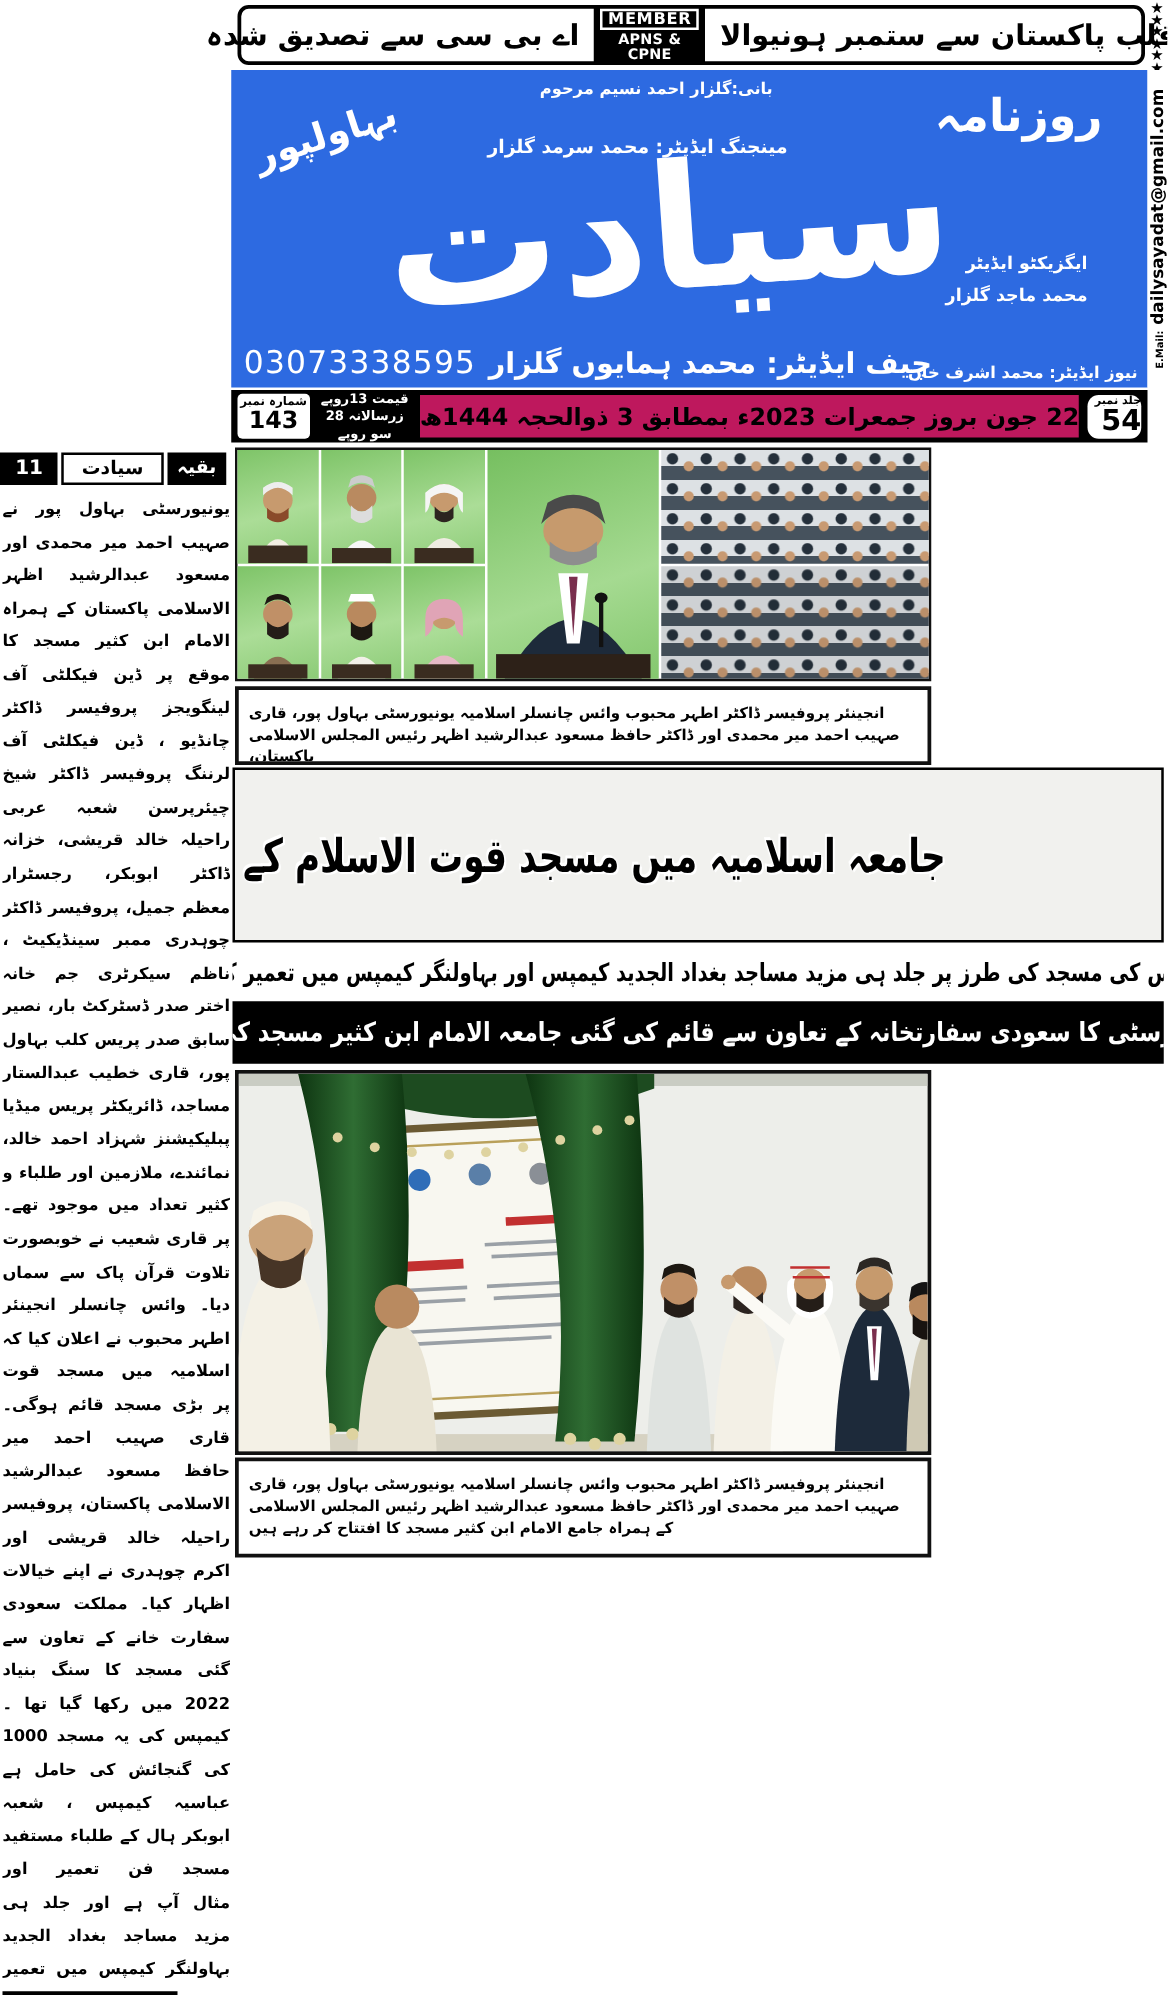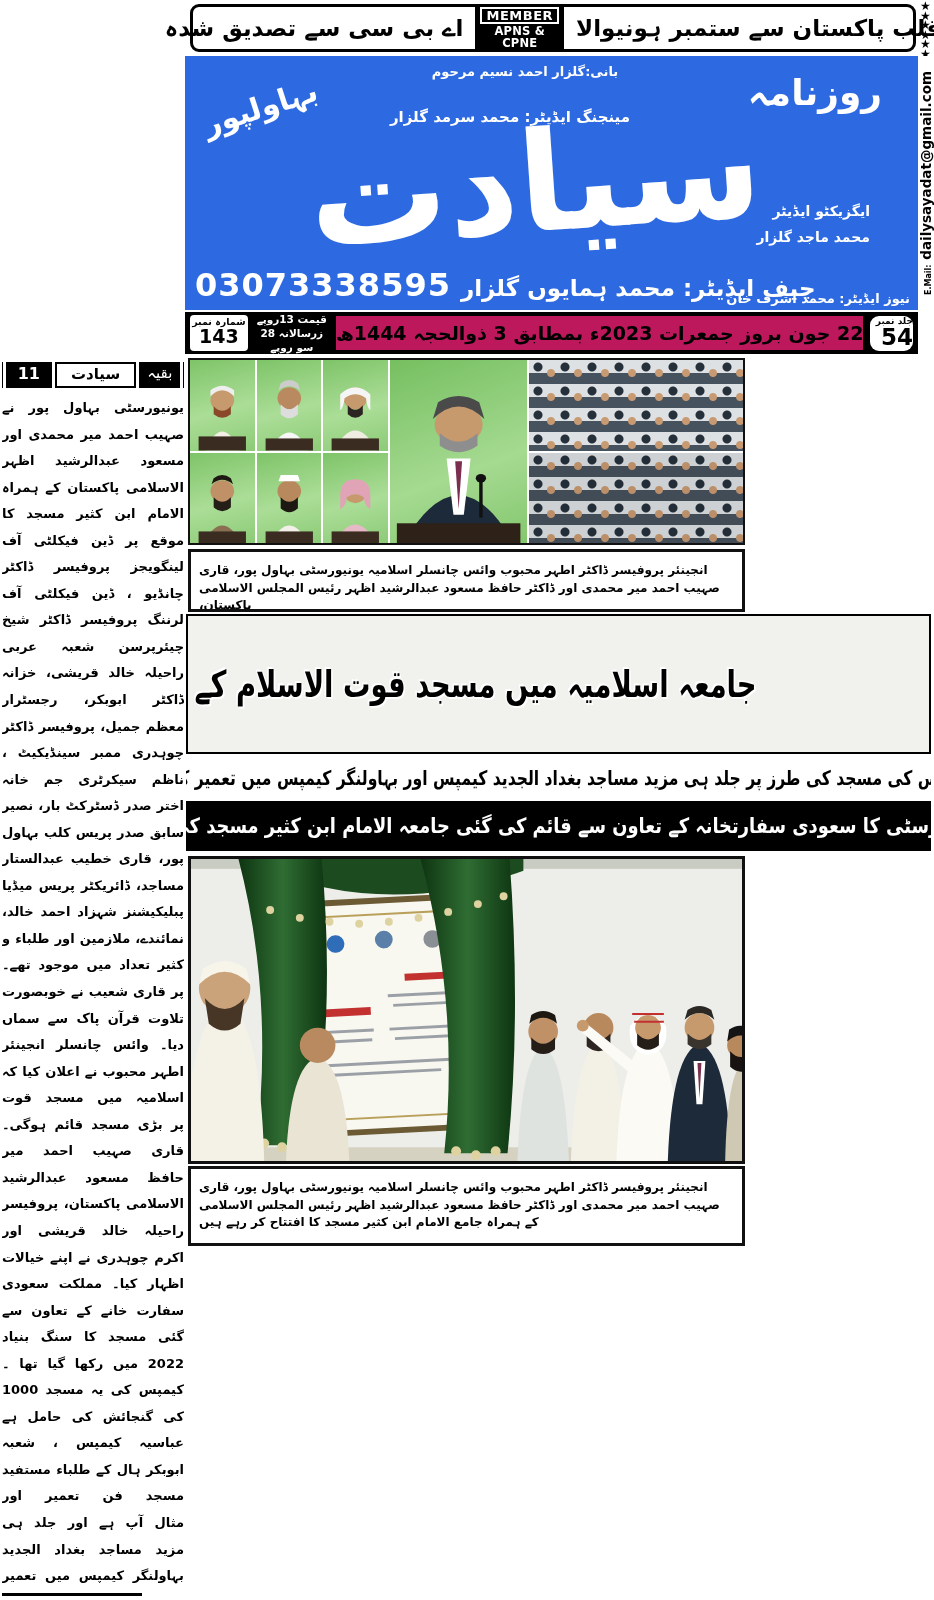--- a/index.html
+++ b/index.html
@@ -18,21 +18,21 @@
   .masthead{position:absolute;left:185px;top:56px;width:733px;height:254px;background:#2d6ae1;overflow:hidden;}
   .mh-city{position:absolute;left:16px;top:34px;color:#fff;font-size:30px;font-weight:700;transform:rotate(-18deg);}
   .mh-founder{position:absolute;left:230px;top:8px;width:220px;text-align:center;color:#fff;font-size:13px;font-weight:700;}
   .mh-managing{position:absolute;left:200px;top:52px;width:250px;text-align:center;color:#fff;font-size:15px;font-weight:700;}
   .mh-daily{position:absolute;right:36px;top:16px;color:#fff;font-size:36px;font-weight:700;}
   .mh-title{position:absolute;left:30px;top:0;width:640px;height:254px;display:flex;align-items:center;justify-content:center;
             color:#fff;font-size:138px;font-weight:700;transform:rotate(-4deg);pointer-events:none;}
   .mh-exec{position:absolute;right:48px;top:142px;color:#fff;font-size:14px;font-weight:700;text-align:right;line-height:26px;}
   .mh-chief{position:absolute;left:10px;bottom:6px;display:flex;direction:rtl;align-items:baseline;gap:10px;color:#fff;}
   .mh-chief .ce{font-size:23px;font-weight:700;}
-  .mh-chief .ph{font-size:32px;font-weight:700;letter-spacing:1px;}
+  .mh-chief .ph{font-size:25px;font-weight:400;letter-spacing:1px;}
   .mh-news{position:absolute;right:8px;bottom:4px;color:#fff;font-size:13px;font-weight:700;margin-top:40px;}
   .email-strip{position:absolute;left:918px;top:56px;width:16px;height:254px;background:#fff;}
   .email-inner{position:absolute;left:918px;top:310px;width:254px;transform:rotate(-90deg);transform-origin:0 0;
                font-size:13.5px;font-weight:700;white-space:nowrap;text-align:center;}
   .email-inner .elabel{font-size:8px;font-weight:700;}
   
   .dateline{position:absolute;left:185px;top:312px;width:733px;height:42px;background:#000;box-sizing:border-box;
             display:flex;direction:rtl;align-items:center;gap:7px;padding:0 5px;}
   .dl-vol{background:#fff;border-radius:9px;width:62px;height:34px;text-align:right;line-height:1;padding-top:1px;}
   .dl-vol .lab{font-size:9px;font-weight:700;}
@@ -40,21 +40,21 @@
   .dl-date{background:#be185d;flex:1;height:34px;display:flex;align-items:center;justify-content:center;
            font-size:19px;font-weight:700;white-space:nowrap;}
   .dl-price{color:#fff;width:108px;text-align:center;font-size:10.5px;font-weight:700;line-height:14px;direction:rtl;}
   .dl-issue{background:#fff;border-radius:4px;width:84px;height:34px;text-align:center;line-height:1;padding-top:2px;}
   .dl-issue .lab{font-size:9.5px;font-weight:700;}
   .dl-issue .num{font-size:19px;font-weight:700;}
   
   .leftcol{position:absolute;left:2px;top:362px;width:182px;}
   .lc-head{display:flex;direction:rtl;align-items:stretch;height:26px;gap:3px;}
   .lc-bar{width:5px;background:#000;}
-  .lc-baqia{background:#000;color:#fff;font-size:15px;font-weight:400;padding:2px 8px 0;}
+  .lc-baqia{background:#000;color:#fff;font-size:15px;font-weight:700;padding:2px 8px 0;}
   .lc-say{background:#fff;border:2px solid #000;color:#000;font-size:15px;font-weight:700;padding:1px 14px 0;box-sizing:border-box;}
   .lc-num{background:#000;color:#fff;font-size:16px;font-weight:700;padding:2px 12px 0;flex:1;text-align:center;}
   .lc-body{margin-top:7px;direction:rtl;}
   .lc-line{height:26.55px;overflow:hidden;font-size:13px;font-weight:700;line-height:26.55px;
            text-align:justify;text-align-last:justify;direction:rtl;}
   .lc-underline{margin-top:3px;width:140px;height:3px;background:#000;}
   
   .montage{position:absolute;left:188px;top:358px;width:557px;height:187px;border:2px solid #111;
            box-sizing:border-box;display:flex;background:#fff;gap:2px;}
   .m-left{width:36%;display:grid;grid-template-columns:1fr 1fr 1fr;grid-template-rows:1fr 1fr;gap:2px;}

